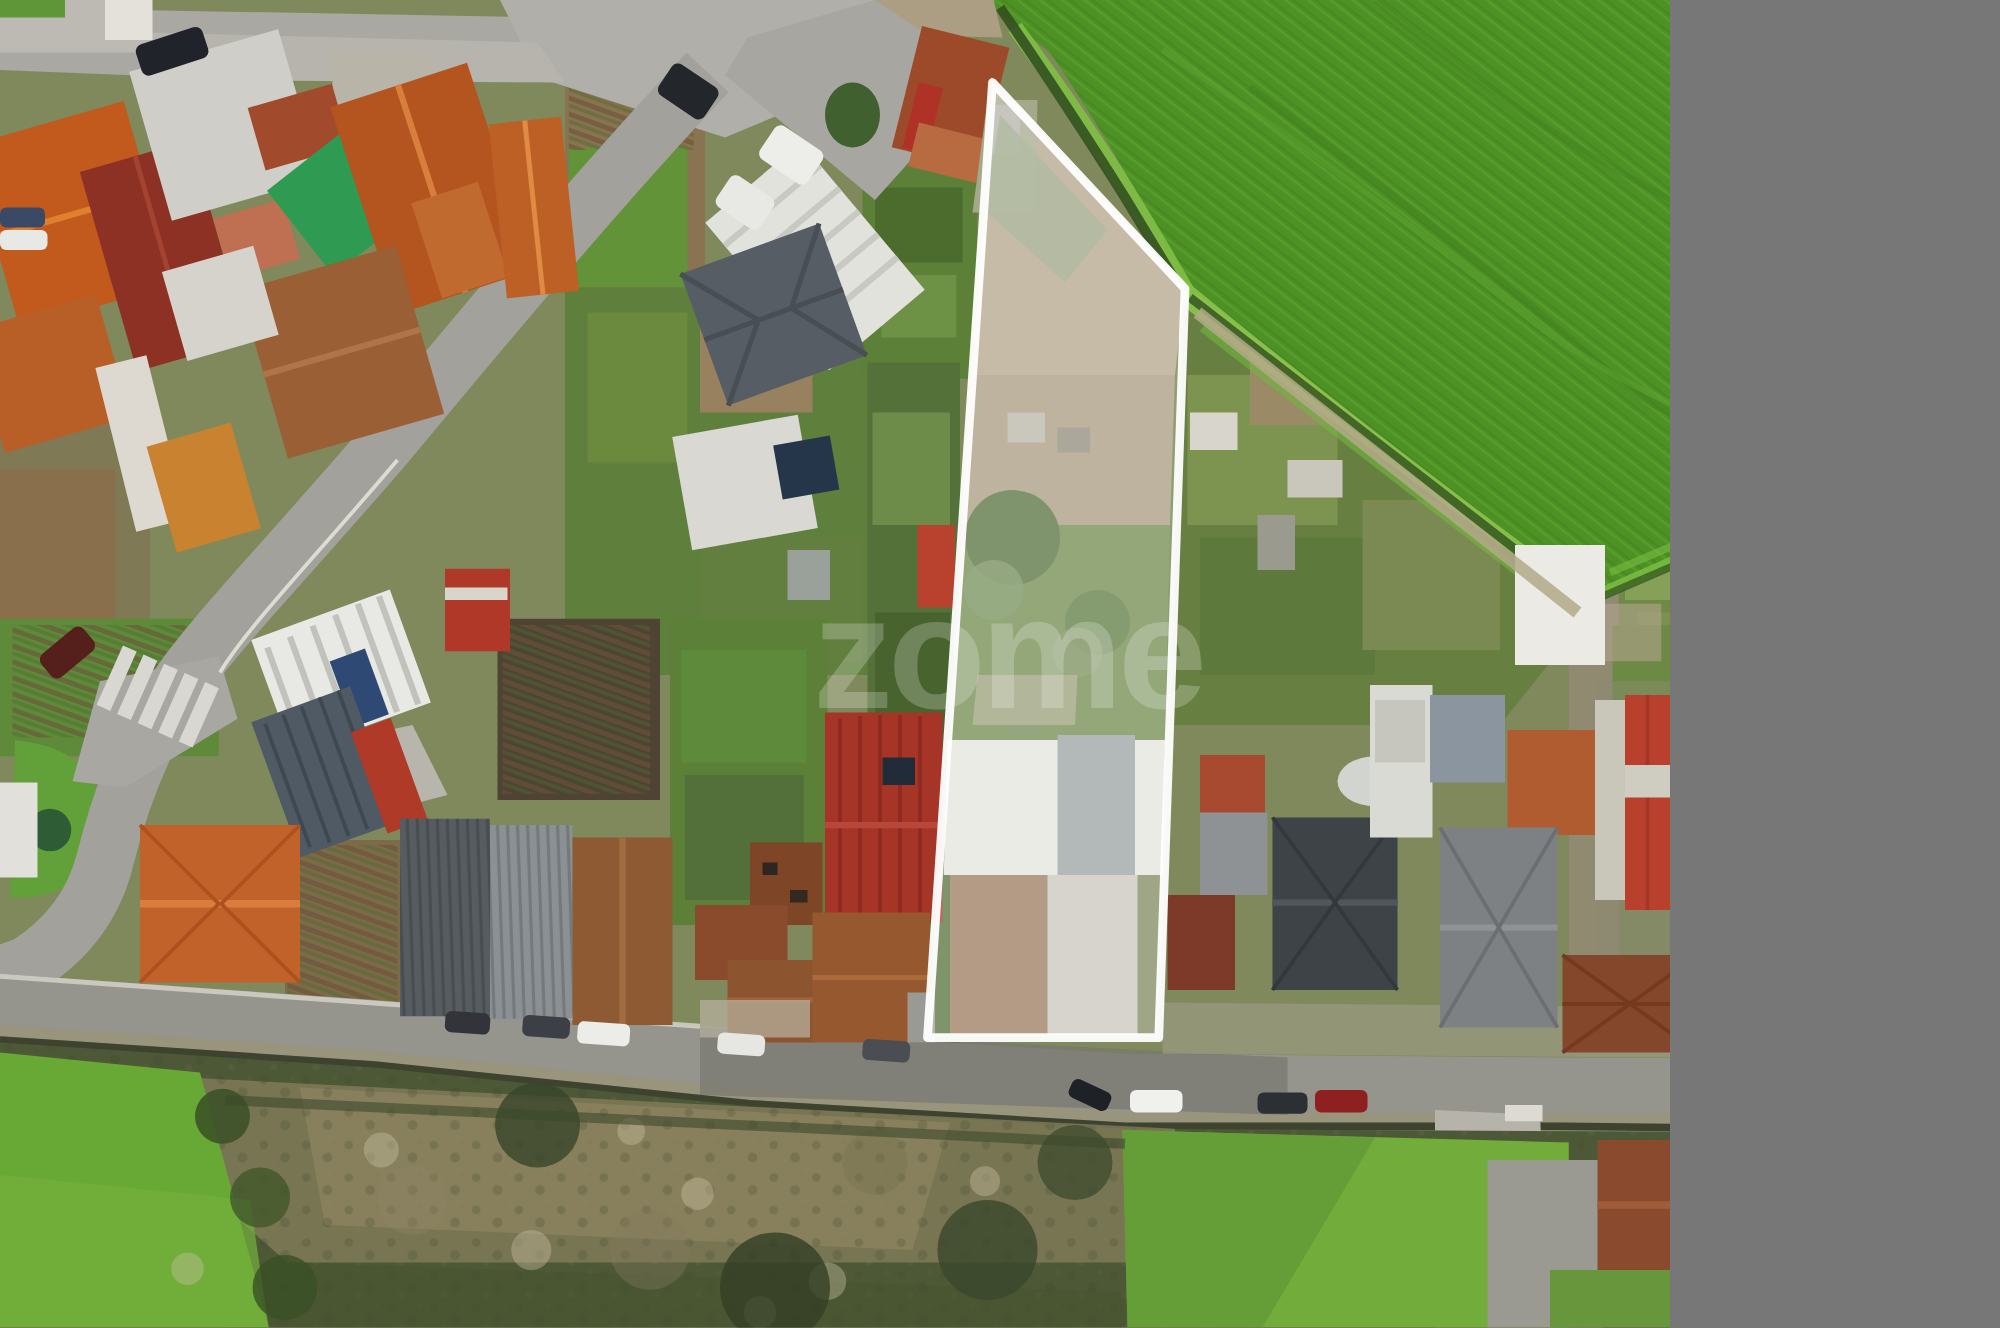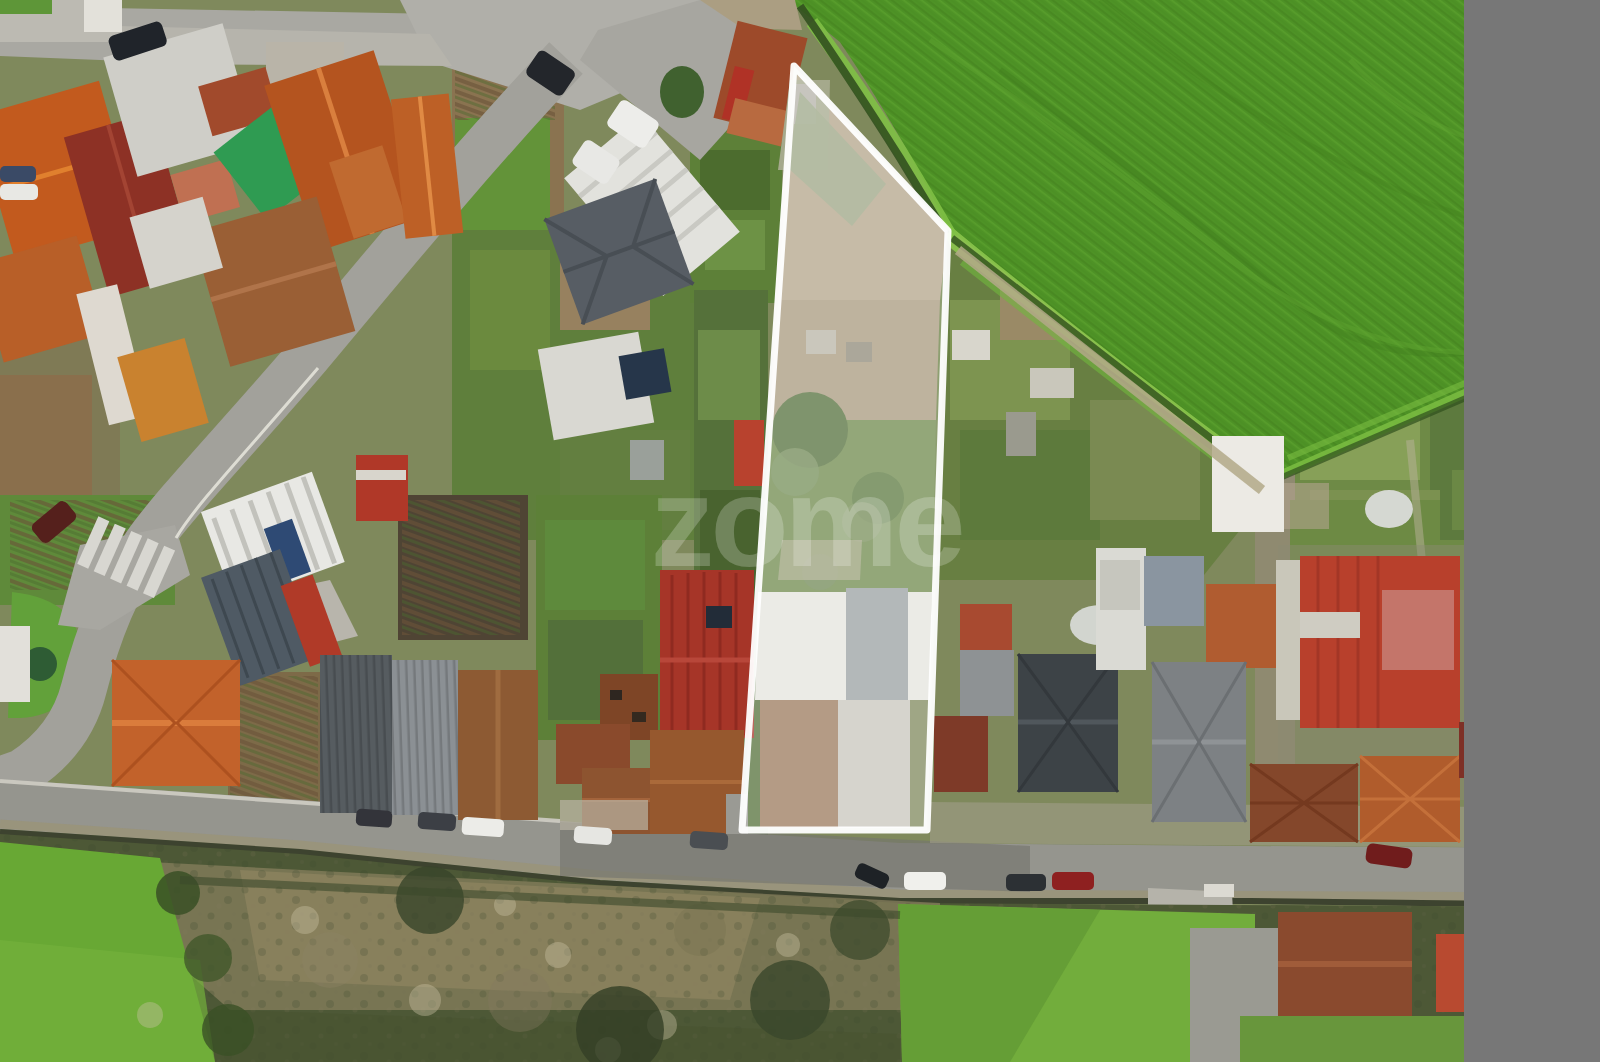--- a/index.html
+++ b/index.html
@@ -1,16 +1,16 @@
 <!DOCTYPE html>
 <html><head>
 <meta charset="utf-8">
 <style>
   html,body{margin:0;padding:0;background:#777;}
-  #stage{width:1464px;height:1062px;overflow:hidden;position:relative;}
+  #stage{width:1336px;height:1062px;overflow:hidden;position:relative;}
   svg{display:block;}
 </style>
 </head>
 <body>
 <div id="stage">
 <svg width="1600" height="1062" viewBox="0 0 1600 1062" xmlns="http://www.w3.org/2000/svg">
 <defs>
   <pattern id="fieldTex" width="11" height="11" patternUnits="userSpaceOnUse" patternTransform="rotate(38)">
     <rect width="11" height="11" fill="none"></rect>
     <rect width="11" height="2.2" y="0" fill="#437f1e" opacity="0.5"></rect>

